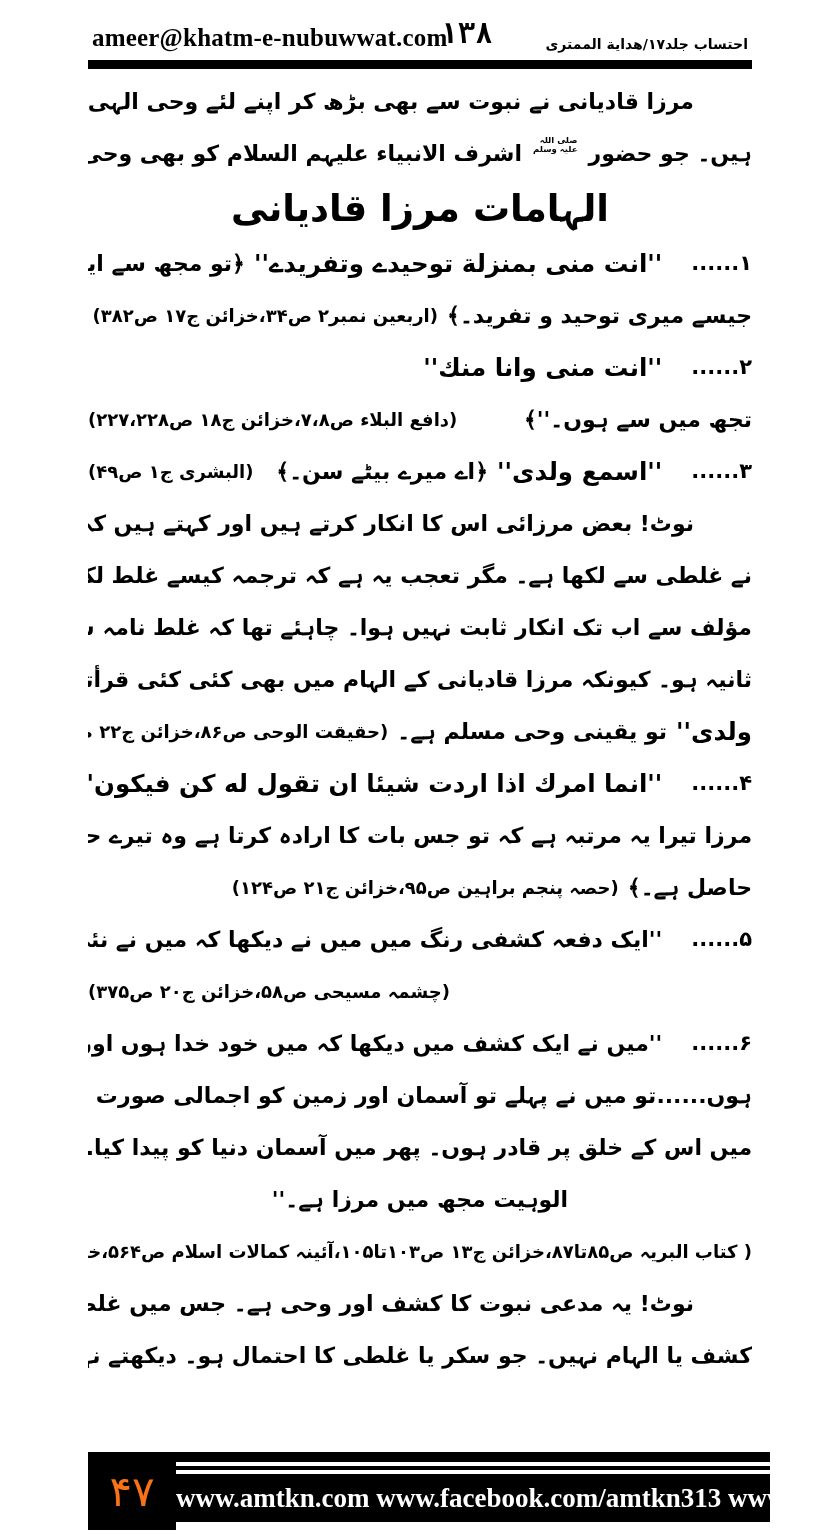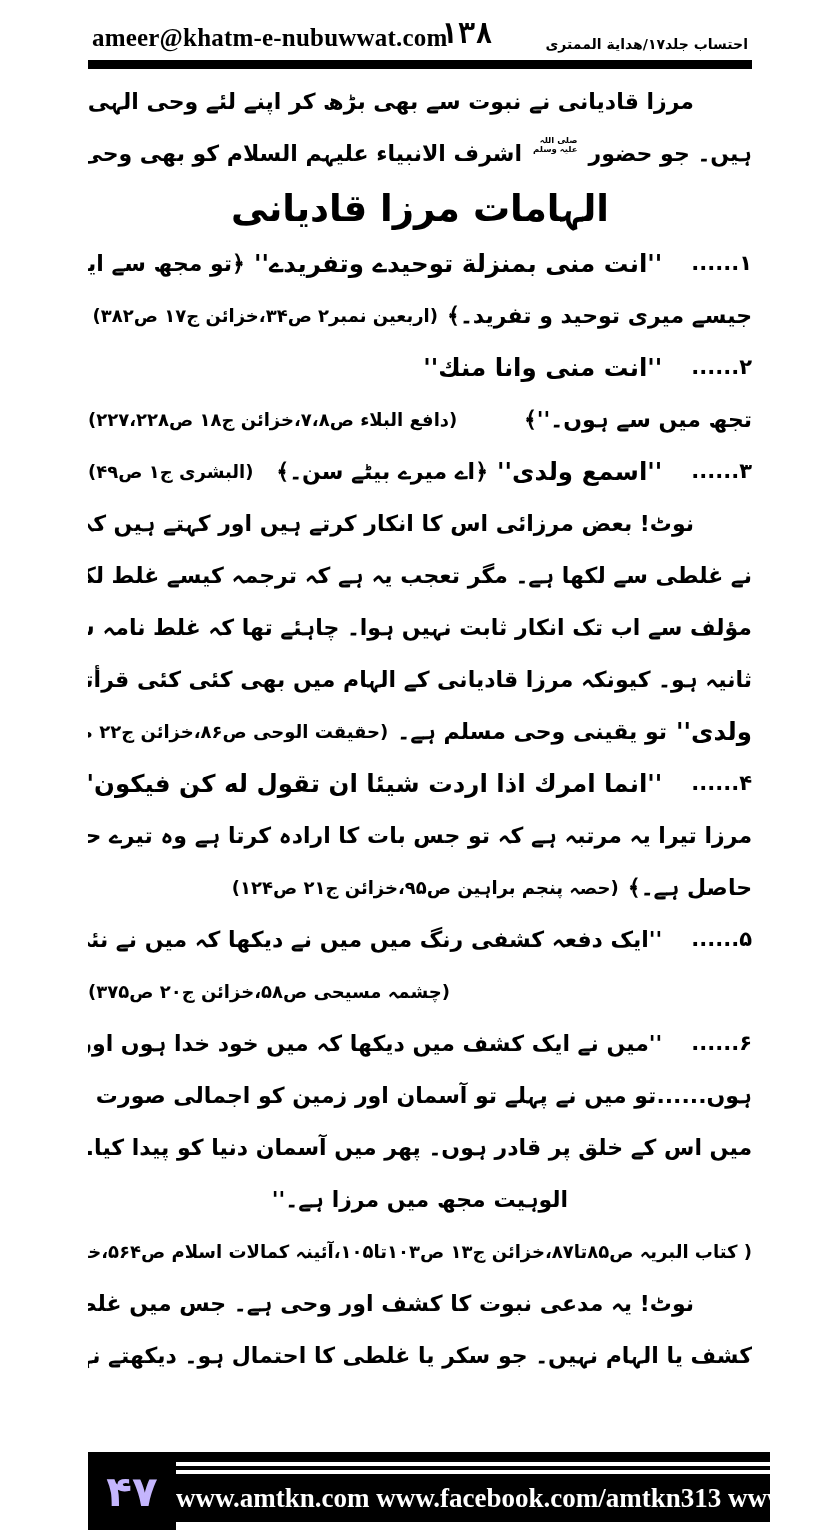--- a/index.html
+++ b/index.html
@@ -48,23 +48,23 @@
   .hon{
     display:inline-flex;flex-direction:column;align-items:flex-start;
     font-size:8.5px;line-height:1.1;font-weight:bold;margin:0 2px;
     transform:translateY(-8px);
   }
   
   .footer{
     display:flex;align-items:flex-start;margin:6px 18px 8px 18px;height:80px;
   }
   .badge{
-    width:88px;height:78px;background:#000;color:#c4b5fd;
+    width:88px;height:78px;background:#000;color:#f97316;
     display:flex;align-items:center;justify-content:center;
-    font-weight:bold;font-size:42px;direction:rtl;flex:none;
+    font-weight:normal;font-size:42px;direction:rtl;flex:none;
   }
   .band{flex:1;display:flex;flex-direction:column;margin-right:0;}
   .stripes{
     height:22px;
     background:linear-gradient(to bottom,#000 0 10px,#fff 10px 14px,#000 14px 18px,#fff 18px 22px);
   }
   .linkbar{
     height:48px;background:#000;color:#fff;
     display:flex;align-items:center;justify-content:center;
     font-family:"Liberation Serif",serif;font-weight:bold;font-size:27px;

